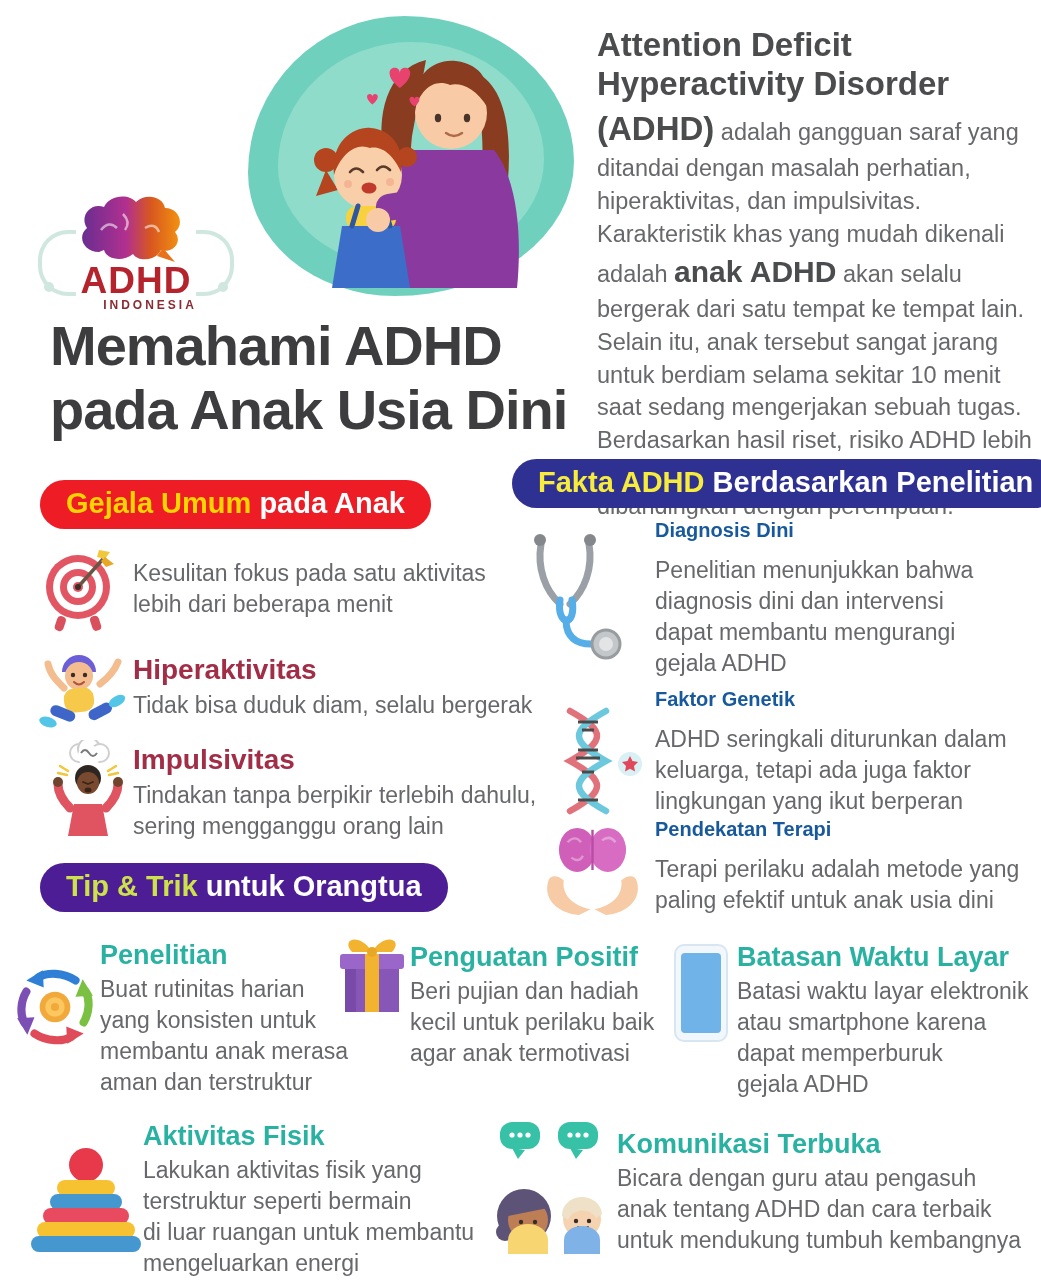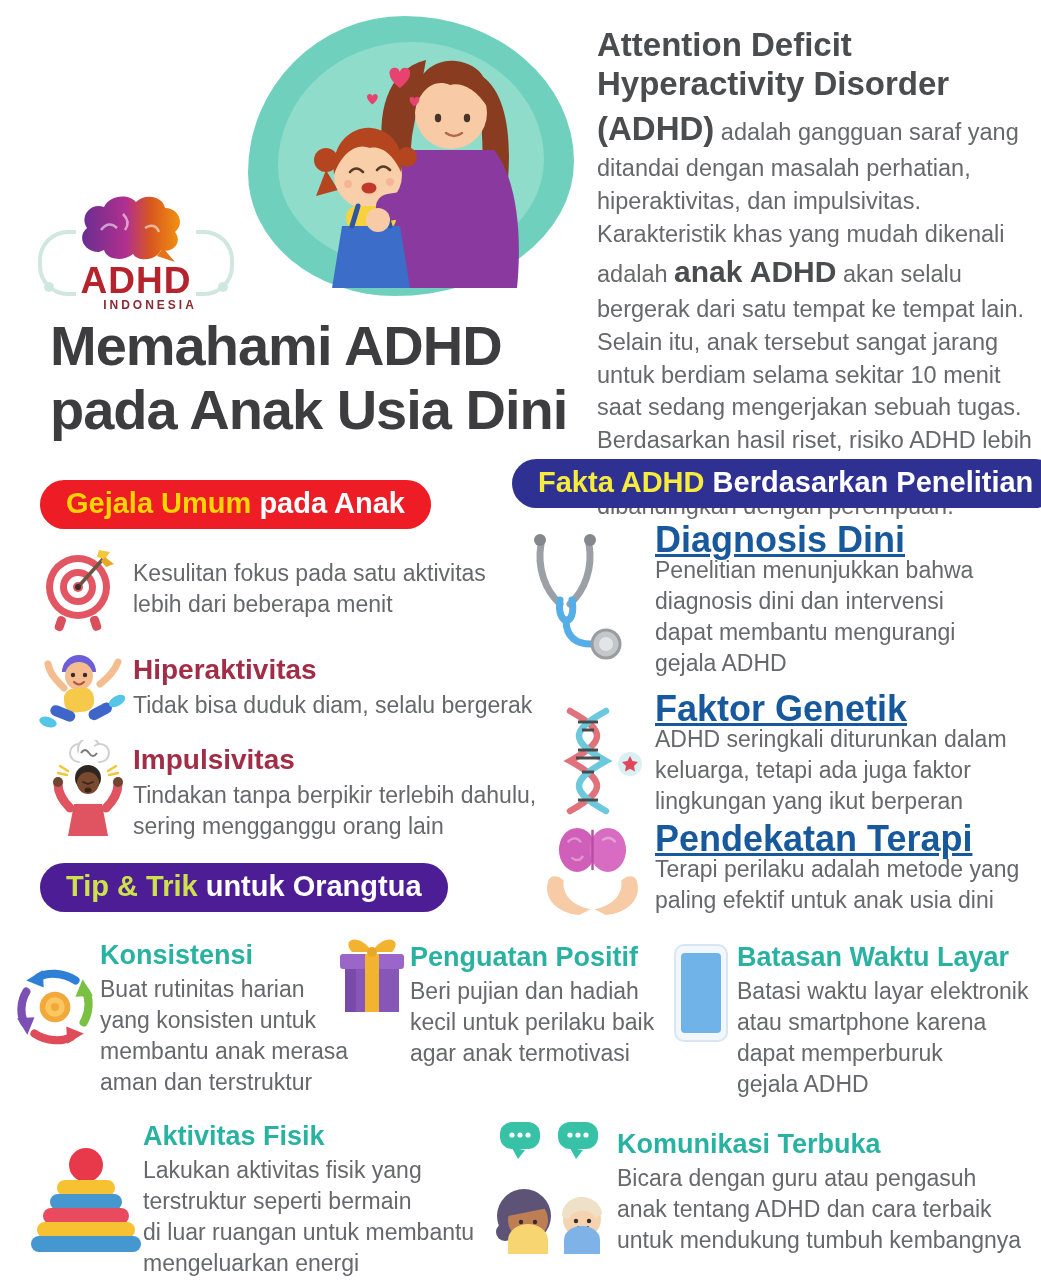--- a/index.html
+++ b/index.html
@@ -43,21 +43,21 @@
   .pill-fakta{left:512px;top:459px;background:#2e3192;}
   .pill-fakta .hl{color:#f7ec3b;}
   .pill-tips{left:40px;top:863px;background:#4c1d95;}
   .pill-tips .hl{color:#cde24a;}
 
   
   .ic{position:absolute;}
   .it{position:absolute;font-weight:bold;}
   .ds{position:absolute;font-size:23px;color:#67686b;line-height:1.35;white-space:pre-line;}
   .g-title{font-size:28px;color:#a12d47;}
-  .f-title{font-size:36px;color:#17599c;text-decoration:underline;}
+  .f-title{font-size:20px;color:#17599c;}
   .t-title{font-size:27px;color:#29b2a2;}
 
   
   .phone{position:absolute;left:674px;top:944px;width:50px;height:94px;background:#f2f7fc;
          border:2px solid #d8e6f2;border-radius:10px;}
   .phone .screen{position:absolute;left:5px;top:7px;right:5px;bottom:7px;background:#6fb3e8;border-radius:4px;}
 
   
   .toy{position:absolute;left:30px;top:1148px;width:112px;height:112px;}
   .toy .ball{width:34px;height:34px;border-radius:50%;background:#e8394a;margin:0 auto;}
@@ -267,21 +267,21 @@
       <path d="M5,53 L15,69 L22,52 Z" fill="#7c4fb5"></path>
       <path d="M22,68 C34,76 50,76 58,71" stroke="#e04b5a" stroke-width="8" fill="none" stroke-linecap="round"></path>
       <path d="M54,78 L70,68 L53,61 Z" fill="#e04b5a"></path>
       <path d="M70,57 C76,47 76,34 72,27" stroke="#7ac043" stroke-width="8" fill="none" stroke-linecap="round"></path>
       <path d="M79,31 L69,15 L62,32 Z" fill="#7ac043"></path>
       <circle cx="42" cy="42" r="15" fill="#f2a93b"></circle>
       <circle cx="42" cy="42" r="9.5" fill="#fbc75e"></circle>
       <circle cx="42" cy="42" r="4" fill="#f2a93b"></circle>
     </svg>
   </div>
-  <div class="it t-title" style="left:100px;top:940px;">Konsistensi</div>
+  <div class="it t-title" style="left:100px;top:940px;">Penelitian</div>
   <div class="ds" style="left:100px;top:974px;">Buat rutinitas harian
 yang konsisten untuk
 membantu anak merasa
 aman dan terstruktur</div>
 
   <div class="ic" style="left:334px;top:930px;">
     <svg width="76" height="84" viewBox="0 0 76 84">
       <path d="M38,22 C26,2 6,9 18,22 Z" fill="#f2b331"></path>
       <path d="M38,22 C50,2 70,9 58,22 Z" fill="#f2b331"></path>
       <rect x="6" y="24" width="64" height="15" rx="3" fill="#9a66c9"></rect>

